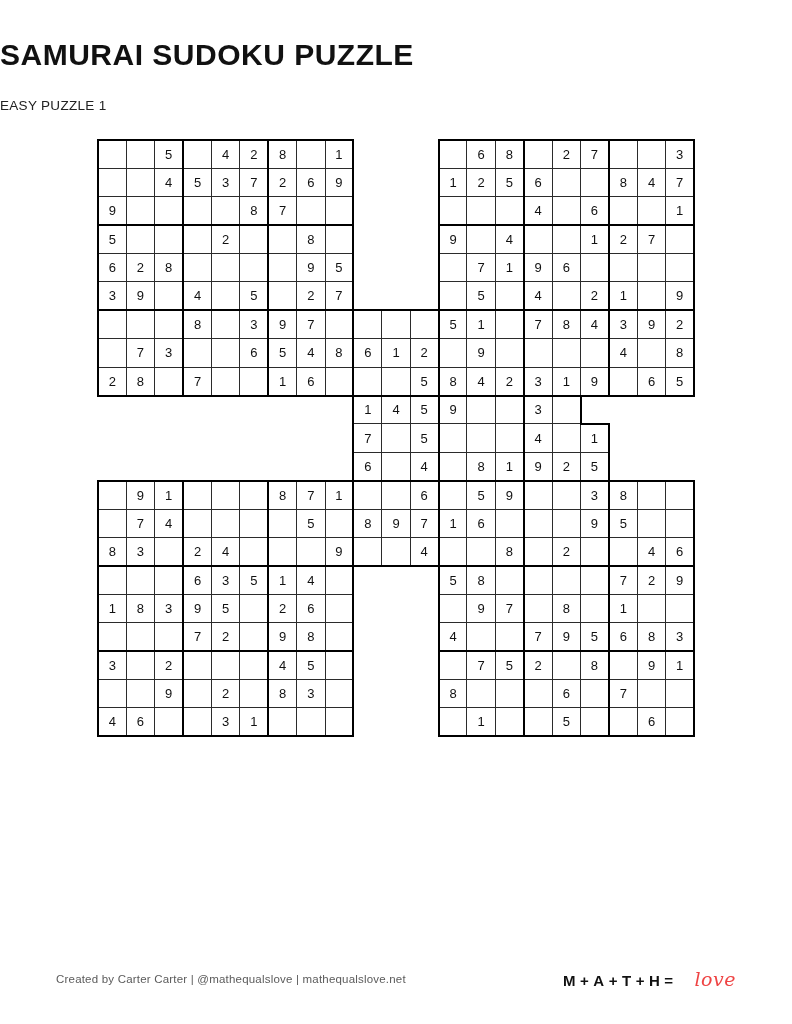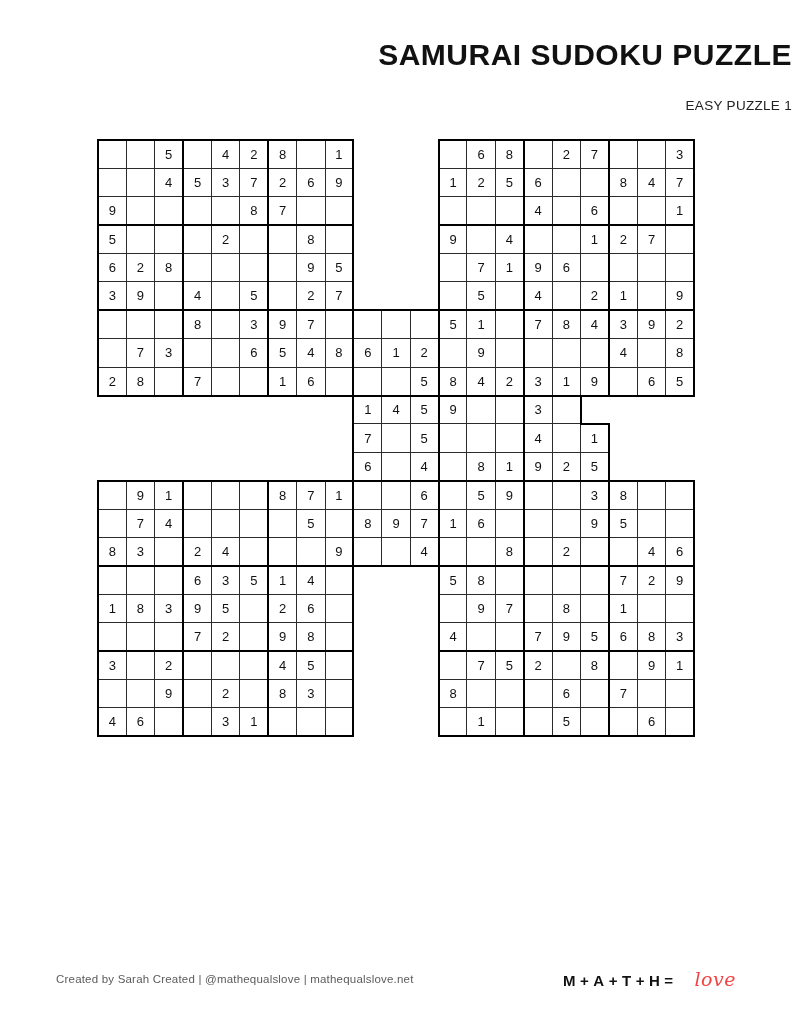--- a/index.html
+++ b/index.html
@@ -15,40 +15,40 @@
     position: relative;
     overflow: hidden;
   }
   .page {
     width: 792px;
     height: 1024px;
     position: relative;
     box-sizing: border-box;
   }
   .title {
-    text-align: right;
+    text-align: left;
     font-size: 30px;
     font-weight: bold;
     letter-spacing: 0.5px;
     margin: 0;
     padding-top: 38px;
     color: #111111;
   }
   .instructions {
     width: 660px;
     margin: 22px auto 0 auto;
     font-size: 13.5px;
     line-height: 1.55;
     color: #222222;
     text-align: left;
     padding-left: 6px;
     box-sizing: border-box;
   }
   .puzzle-label {
-    text-align: right;
+    text-align: left;
     font-size: 13.5px;
     color: #222222;
     margin-top: 26px;
     letter-spacing: 0.3px;
   }
 
   
   .samurai-wrap {
     position: relative;
     width: 620px;
@@ -615,21 +615,21 @@
             <td class="cell tb-b tb-r"></td>
             <td class="cell tb-b tb-l"></td>
             <td class="cell tb-b">6</td>
             <td class="cell tb-b tb-r"></td>
           </tr>
         </tbody>
     </table>
   </div>
 
   <div class="footer">
-    <div class="footer-credit">Created by Sarah Created | @mathequalslove | mathequalslove.net</div>
+    <div class="footer-credit">Created by Carter Carter | @mathequalslove | mathequalslove.net</div>
     <div class="logo">
       <span>M</span>
       <span class="op">+</span>
       <span>A</span>
       <span class="op">+</span>
       <span>T</span>
       <span class="op">+</span>
       <span>H</span>
       <span class="op">=</span>
       <span class="love">love</span>

